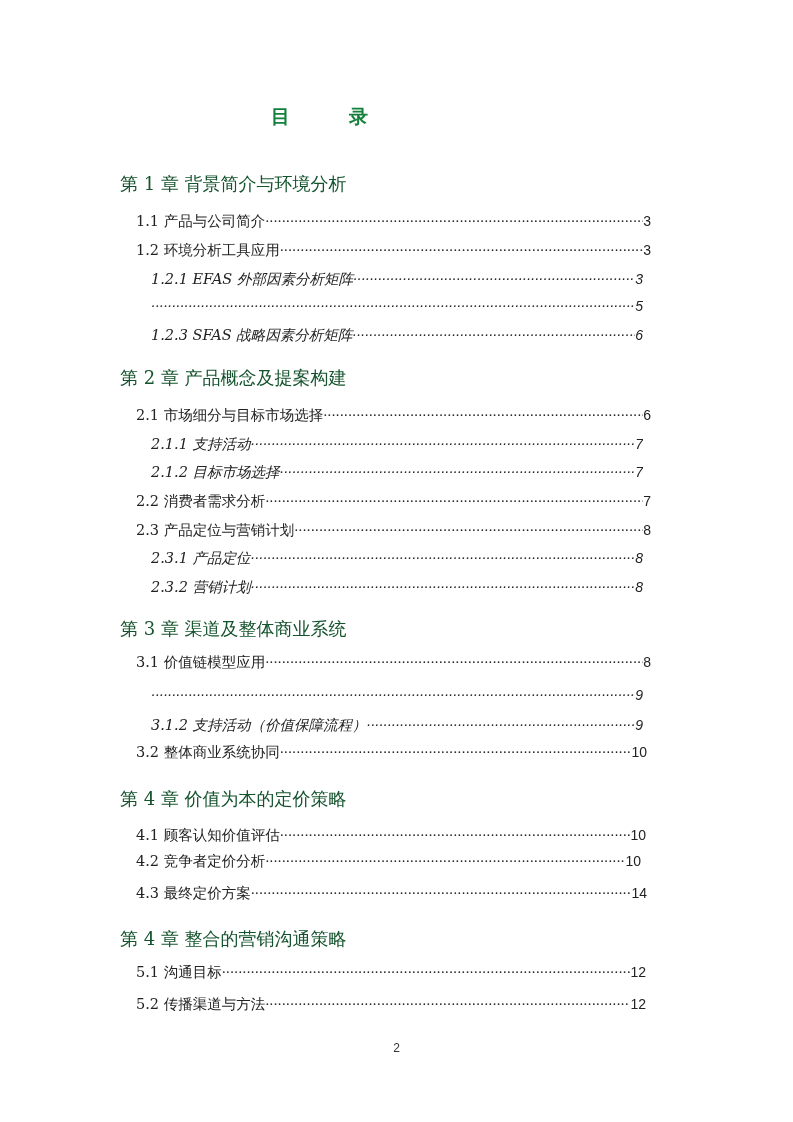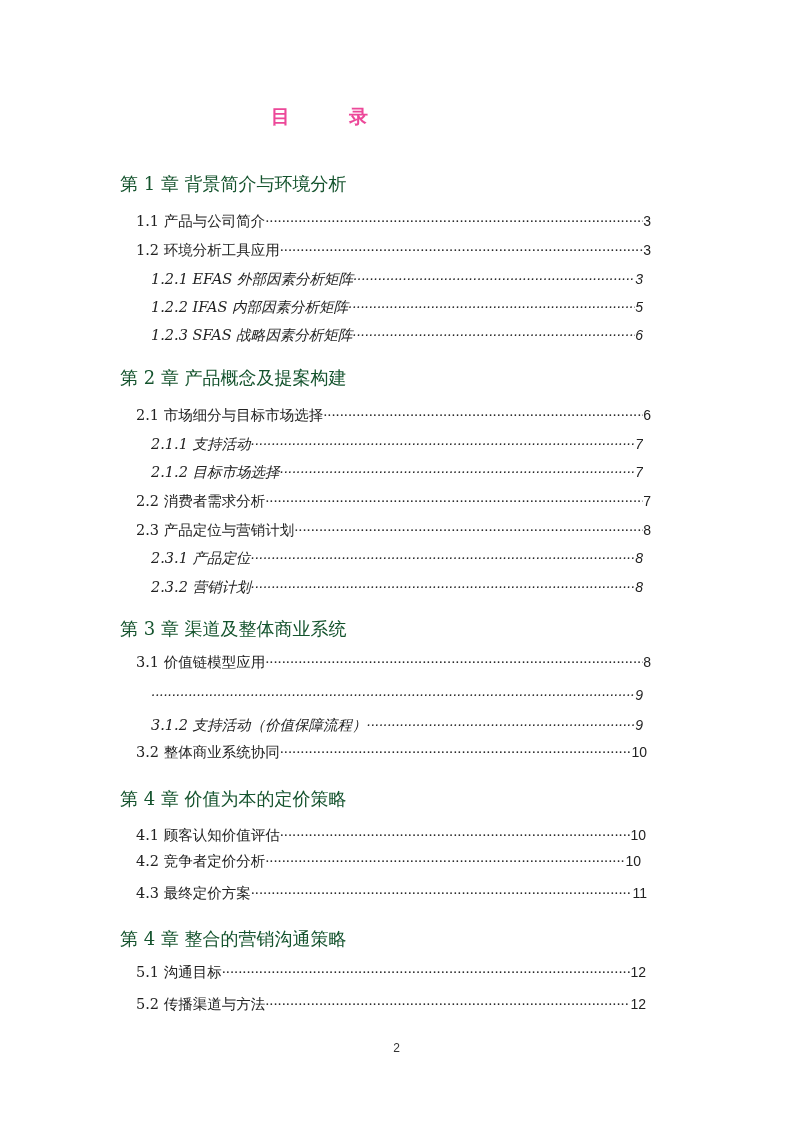--- a/index.html
+++ b/index.html
@@ -1,20 +1,20 @@
 <!DOCTYPE html>
 <html><head>
 <meta charset="utf-8">
 <style>
   html, body { margin: 0; padding: 0; background: #ffffff; }
   body { width: 793px; height: 1122px; position: relative; overflow: hidden;
          font-family: "DejaVu Serif", "Liberation Serif", serif; color: #222; }
   .title { position: absolute; top: 104px; left: 0; width: 659px; text-align: center;
            font-family: "DejaVu Sans", sans-serif; font-weight: bold; font-size: 19px;
-           letter-spacing: 20px; color: #ec4899; }
+           letter-spacing: 20px; color: #15803d; }
   .row { position: absolute; display: flex; align-items: baseline; white-space: nowrap; overflow: hidden; }
   .chapter { position: absolute; left: 120px; font-size: 18px; white-space: nowrap; color: #14532d; }
   .lvl2 { left: 136px; width: 515px; font-size: 14.5px; }
   .lvl3 { left: 151px; width: 492px; font-size: 14.5px; font-style: italic; }
   .row .label { flex: 0 0 auto; }
   .row .leader { flex: 1 1 auto; overflow: hidden; color: #222; letter-spacing: 0px; font-size: 13px; }
   .row .leader::before { content: "··········································································································································"; }
   .row .page { flex: 0 0 auto; font-family: "Liberation Sans", sans-serif; font-size: 14px; }
   .pagenum { position: absolute; top: 1041px; left: 0; width: 793px; text-align: center;
              font-family: "Liberation Sans", sans-serif; font-size: 12px; color: #333; }
@@ -34,21 +34,20 @@
     <span class="label">1.2 环境分析工具应用</span>
     <span class="leader"></span>
     <span class="page">3</span>
   </div>
 <div class="row lvl3" style="top:270px">
     <span class="label">1.2.1 EFAS 外部因素分析矩阵</span>
     <span class="leader"></span>
     <span class="page">3</span>
   </div>
 <div class="row lvl3" style="top:298px">
-    <span class="label">1.2.2 IFAS 内部因素分析矩阵</span>
     <span class="leader"></span>
     <span class="page">5</span>
   </div>
 <div class="row lvl3" style="top:326px">
     <span class="label">1.2.3 SFAS 战略因素分析矩阵</span>
     <span class="leader"></span>
     <span class="page">6</span>
   </div>
 
 <div class="chapter" style="top:366px">第 2 章  产品概念及提案构建</div>
@@ -116,21 +115,21 @@
     <span class="page">10</span>
   </div>
 <div class="row lvl2" style="top:852px; width:505px">
     <span class="label">4.2 竞争者定价分析 </span>
     <span class="leader"></span>
     <span class="page">10</span>
   </div>
 <div class="row lvl2" style="top:884px; width:511px">
     <span class="label">4.3 最终定价方案</span>
     <span class="leader"></span>
-    <span class="page">11</span>
+    <span class="page">14</span>
   </div>
 
 <div class="chapter" style="top:927px">第 4 章  整合的营销沟通策略</div>
 <div class="row lvl2" style="top:963px; width:510px">
     <span class="label">5.1 沟通目标</span>
     <span class="leader"></span>
     <span class="page">12</span>
   </div>
 <div class="row lvl2" style="top:995px; width:510px">
     <span class="label">5.2 传播渠道与方法</span>

